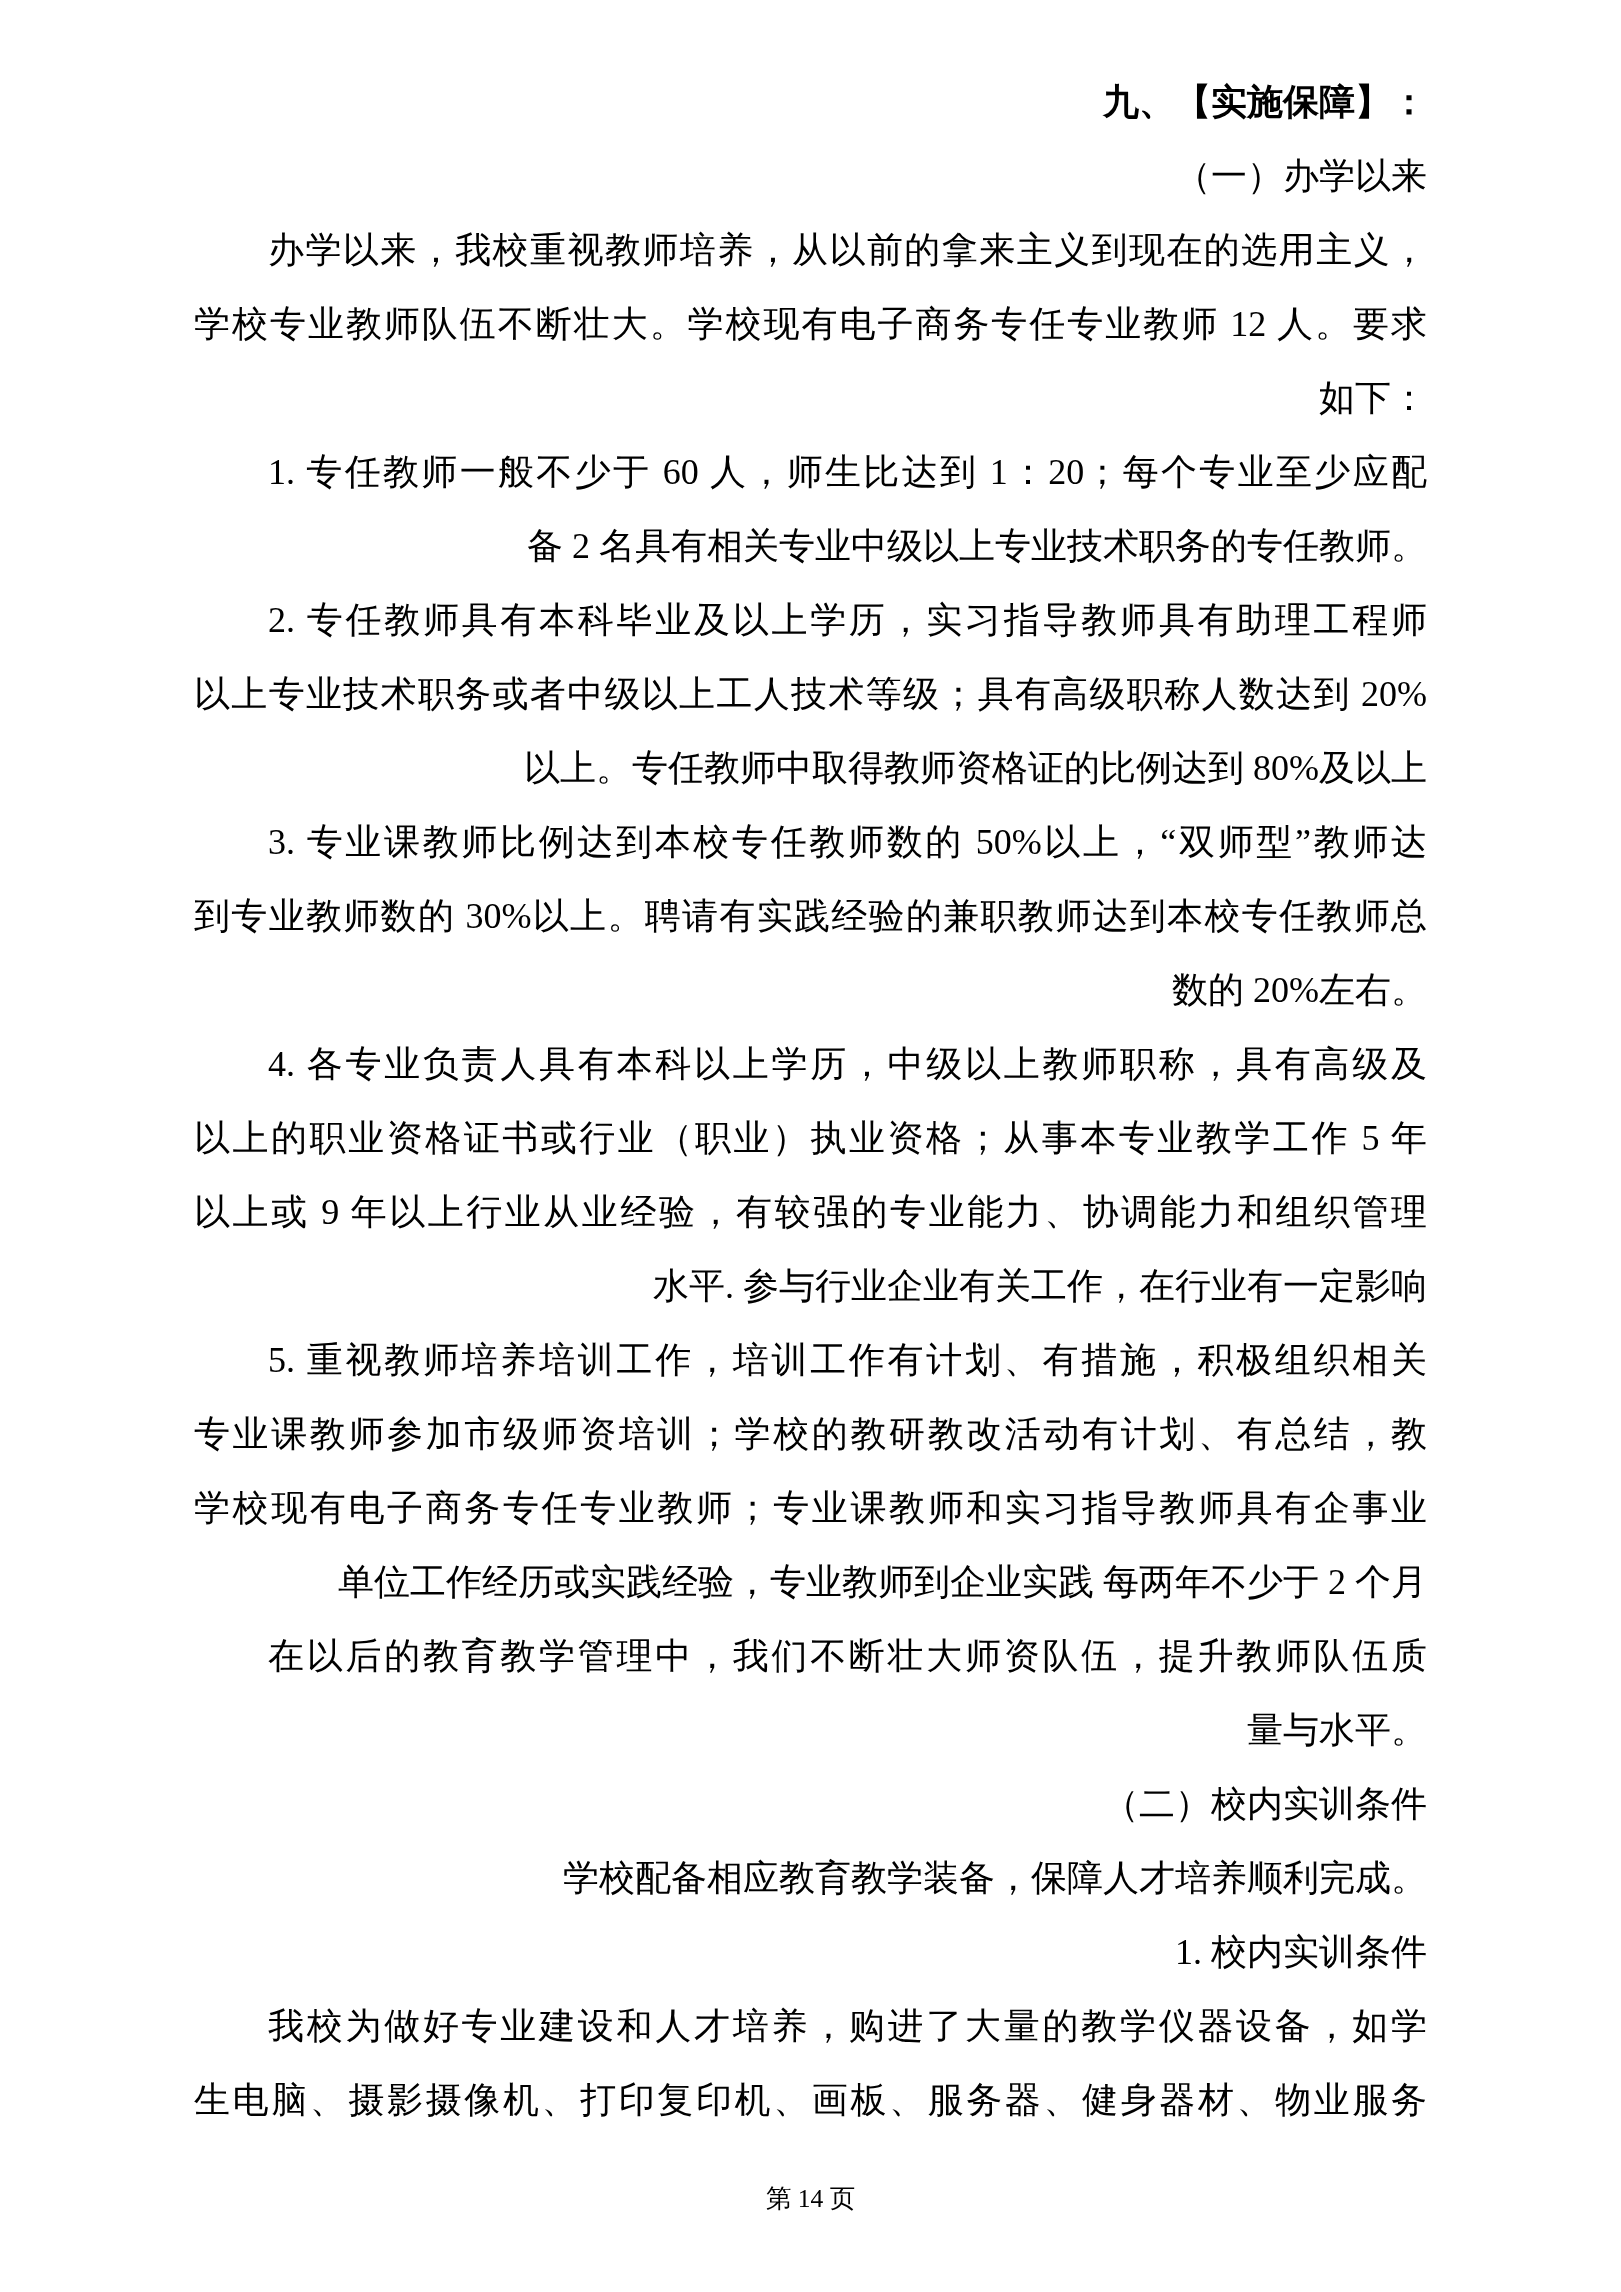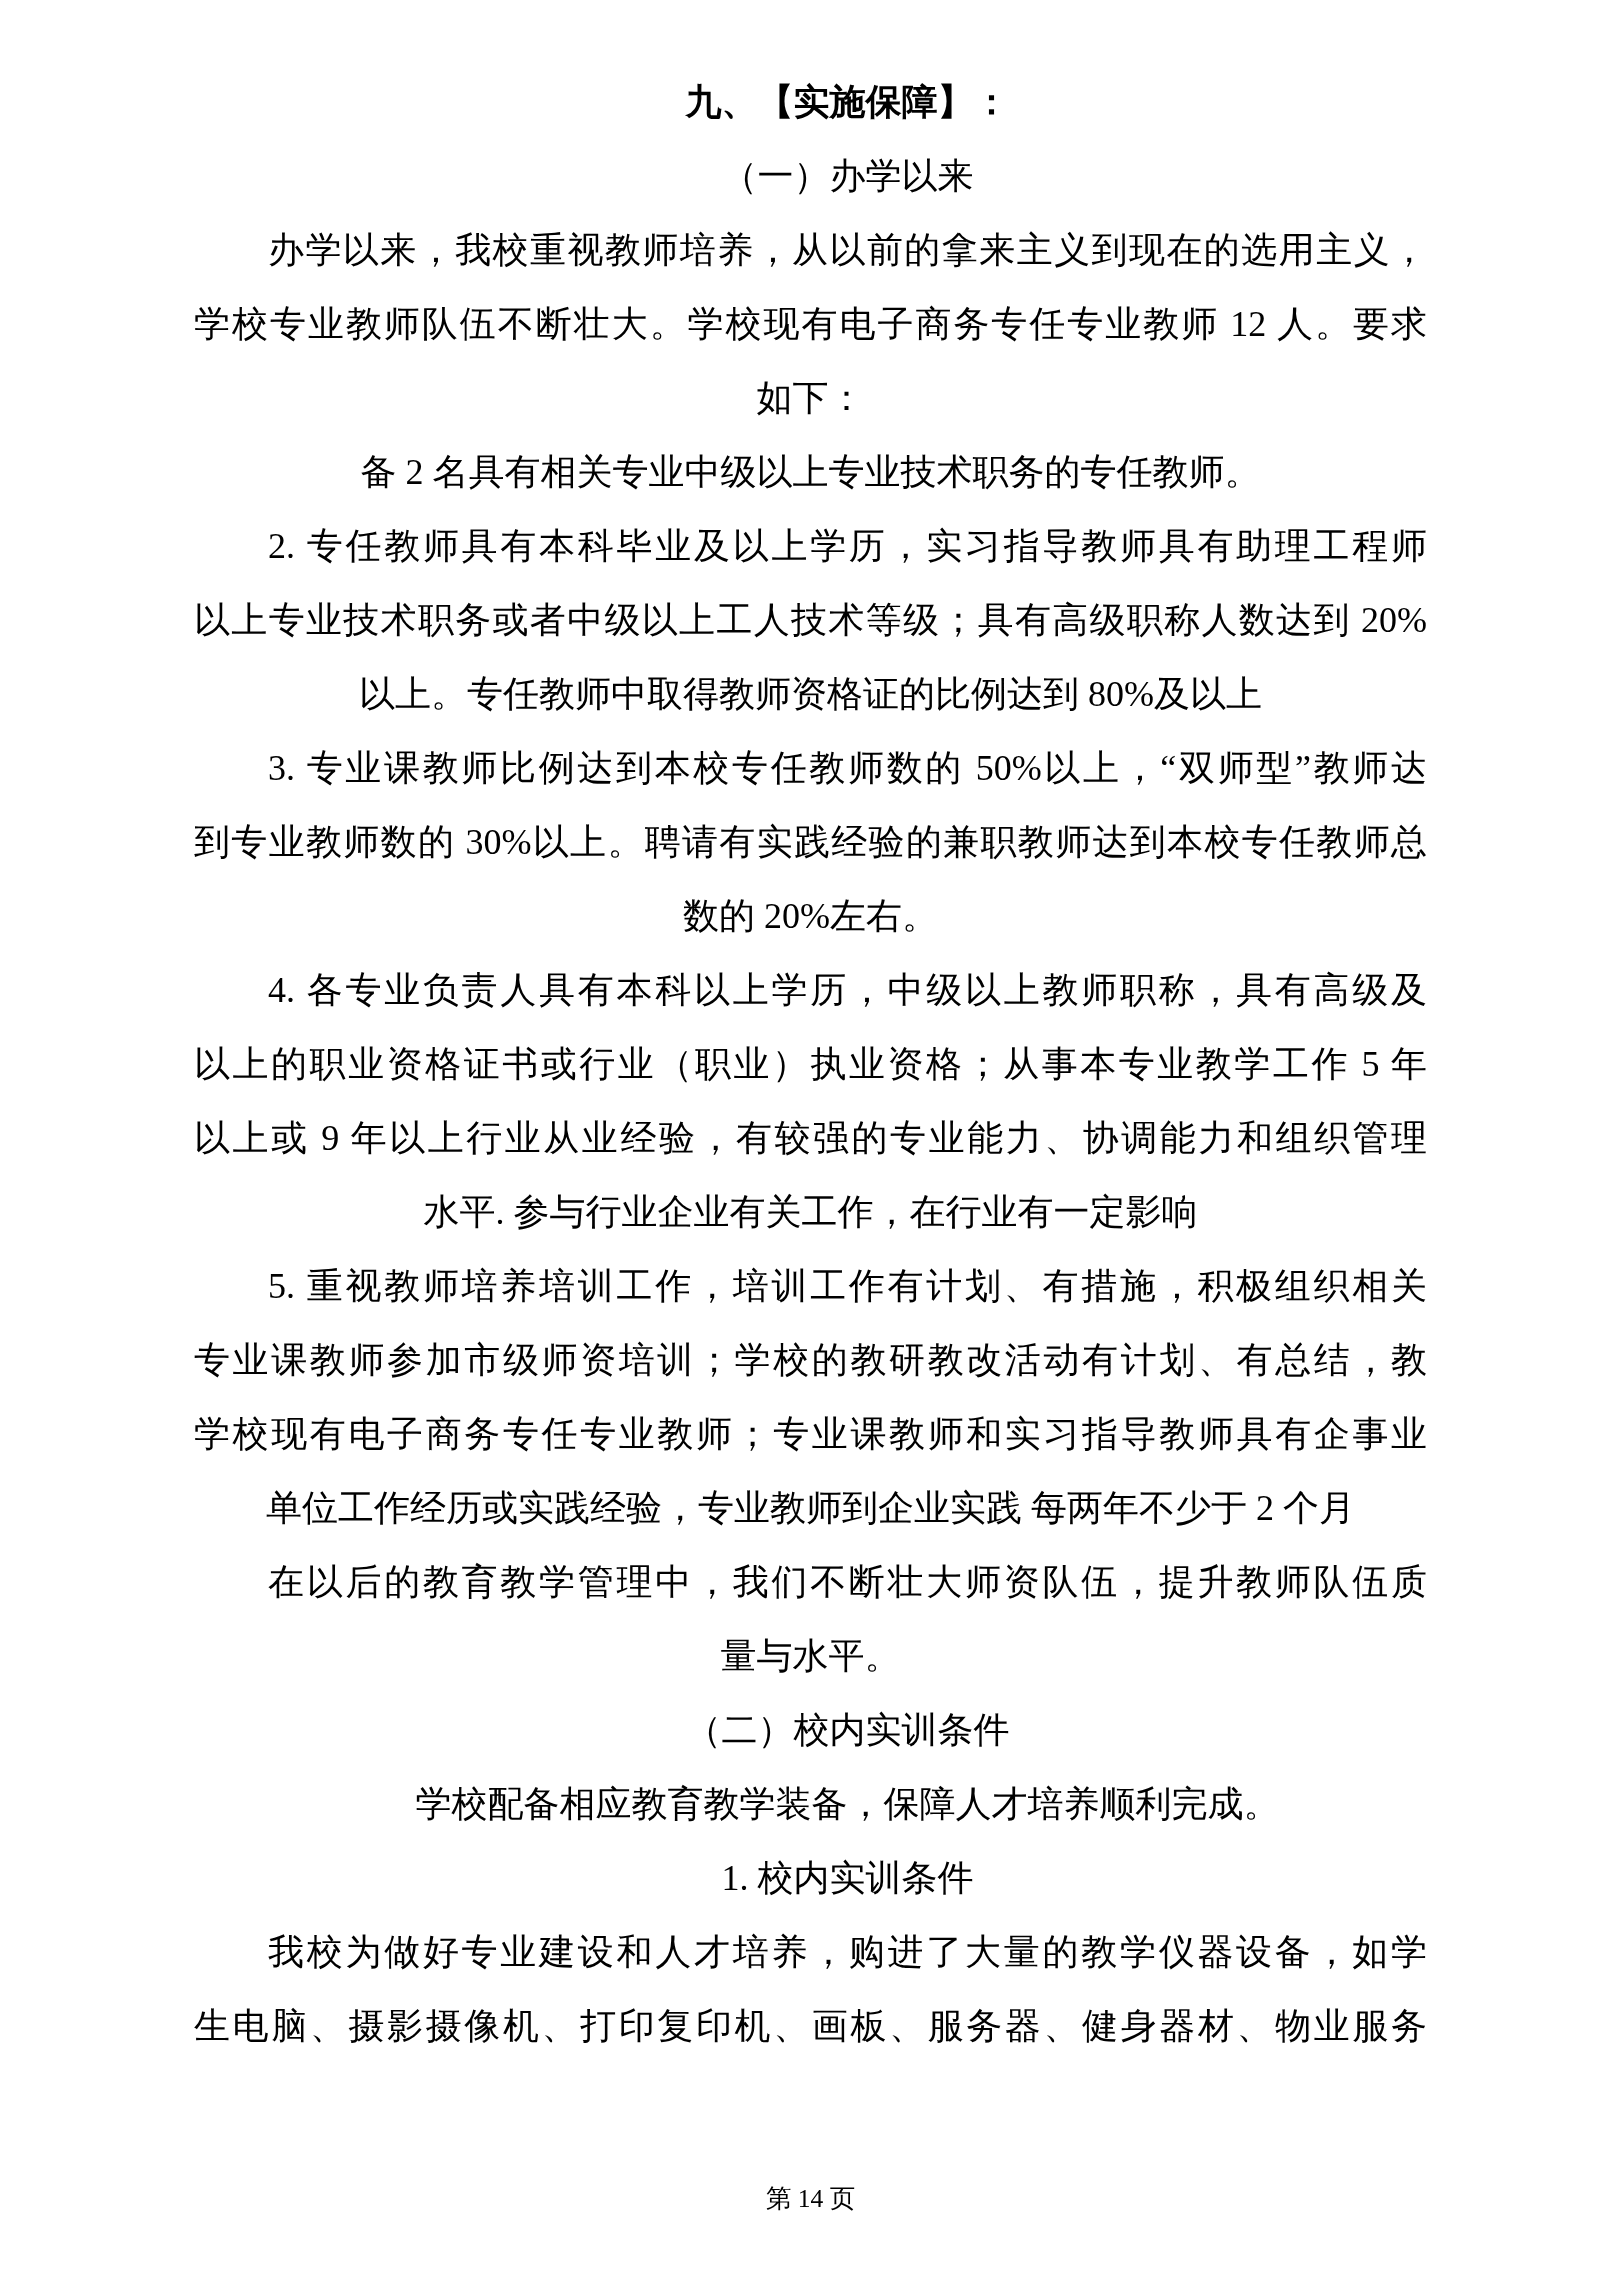--- a/index.html
+++ b/index.html
@@ -20,21 +20,21 @@
     position: absolute;
     left: 194px;
     top: 65px;
     width: 1233px;
   }
   .line {
     height: 74px;
     line-height: 74px;
     font-size: 36px;
     white-space: nowrap;
-    text-align: center;
+    text-align: right;
     color: #000000;
   }
   .line.justify {
     text-align: justify;
     text-align-last: justify;
   }
   .line.indent {
     padding-left: 74px;
   }
   .line.bold {
@@ -54,20 +54,21 @@
 </head>
 <body>
 
 <div class="page">
   <main class="text-block">
       <div class="line indent bold">九、【实施保障】：</div>
       <div class="line indent">（一）办学以来</div>
       <div class="line indent justify">办学以来，我校重视教师培养，从以前的拿来主义到现在的选用主义，</div>
       <div class="line justify">学校专业教师队伍不断壮大。学校现有电子商务专任专业教师 12 人。要求</div>
       <div class="line">如下：</div>
+      <div class="line indent justify">1. 专任教师一般不少于 60 人，师生比达到 1：20；每个专业至少应配</div>
       <div class="line">备 2 名具有相关专业中级以上专业技术职务的专任教师。</div>
       <div class="line indent justify">2. 专任教师具有本科毕业及以上学历，实习指导教师具有助理工程师</div>
       <div class="line justify">以上专业技术职务或者中级以上工人技术等级；具有高级职称人数达到 20%</div>
       <div class="line">以上。专任教师中取得教师资格证的比例达到 80%及以上</div>
       <div class="line indent justify">3. 专业课教师比例达到本校专任教师数的 50%以上，“双师型”教师达</div>
       <div class="line justify">到专业教师数的 30%以上。聘请有实践经验的兼职教师达到本校专任教师总</div>
       <div class="line">数的 20%左右。</div>
       <div class="line indent justify">4. 各专业负责人具有本科以上学历，中级以上教师职称，具有高级及</div>
       <div class="line justify">以上的职业资格证书或行业（职业）执业资格；从事本专业教学工作 5 年</div>
       <div class="line justify">以上或 9 年以上行业从业经验，有较强的专业能力、协调能力和组织管理</div>

